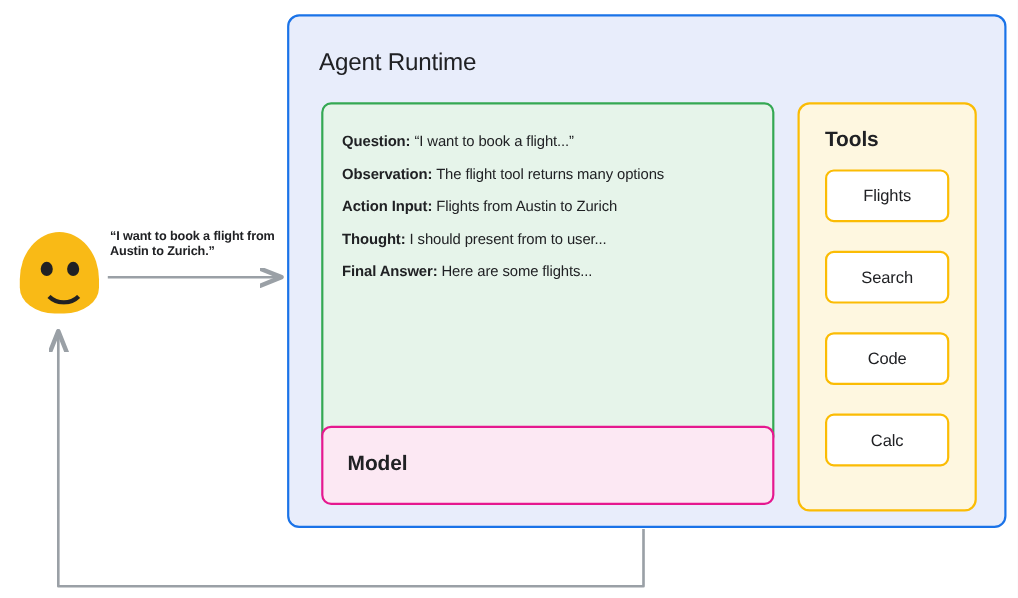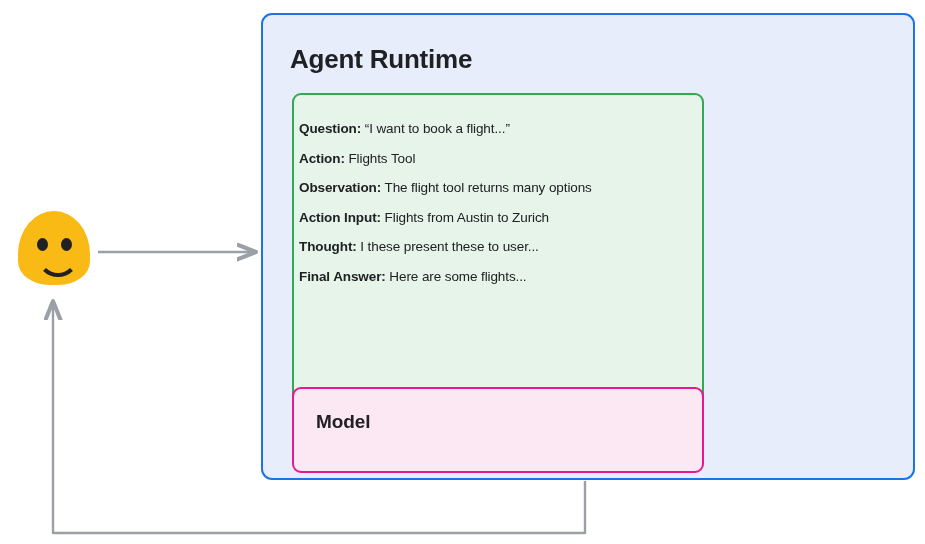--- a/index.html
+++ b/index.html
@@ -103,57 +103,57 @@
     height: 467px;
     box-sizing: border-box;
     background: #e8edfb;
     border: 2.5px solid #1a73e8;
     border-radius: 11px;
   }
   #agent-runtime-title {
     position: absolute;
     left: 27px;
     top: 29px;
-    font-size: 26px;
-    font-weight: bold;
+    font-size: 22px;
+    font-weight: normal;
     color: #202124;
     letter-spacing: -0.2px;
   }
 
   
   #reasoning-trace {
     position: absolute;
     left: 29px;
     top: 78px;
     width: 412px;
     height: 313px;
     box-sizing: border-box;
     background: #e6f4ea;
     border: 2.5px solid #34a853;
     border-radius: 9px;
-    padding: 19px 14px 0 5px;
+    padding: 19px 14px 0 17px;
   }
   .trace-line {
     font-size: 13.5px;
     color: #202124;
     line-height: 29.5px;
     white-space: nowrap;
     letter-spacing: -0.1px;
   }
   .trace-line .lbl {
     font-weight: bold;
   }
 
   
   #model-box {
     position: absolute;
     left: 29px;
     top: 372px;
     width: 412px;
-    height: 86px;
+    height: 72px;
     box-sizing: border-box;
     background: #fce8f3;
     border: 2.5px solid #e5188f;
     border-radius: 9px;
   }
   #model-title {
     position: absolute;
     left: 22px;
     top: 22px;
     font-size: 19px;
@@ -223,45 +223,60 @@
     <path d="M585,481 L585,533 L53,533 L53,303" fill="none" stroke="#9aa0a6" stroke-width="2.4" stroke-linejoin="round" marker-end="url(#arrowhead)"></path>
   </svg>
 
   <div id="user-avatar">
     <div class="blob"></div>
     <div class="eye left"></div>
     <div class="eye right"></div>
     <div class="smile"></div>
   </div>
 
+  <div id="request-label">“I want to book a flight from Austin to Zurich.”</div>
 
   <div id="agent-runtime">
 
     <div id="agent-runtime-title">Agent Runtime</div>
 
     <div id="reasoning-trace">
       <div class="trace-line">
         <span class="lbl">Question:</span><span> “I want to book a flight...”</span>
       </div>
       <div class="trace-line">
-        <span class="lbl">Action:</span><span> Flights Tool</span>
-      </div>
-      <div class="trace-line">
         <span class="lbl">Observation:</span><span> The flight tool returns many options</span>
       </div>
       <div class="trace-line">
         <span class="lbl">Action Input:</span><span> Flights from Austin to Zurich</span>
       </div>
       <div class="trace-line">
-        <span class="lbl">Thought:</span><span> I these present these to user...</span>
+        <span class="lbl">Thought:</span><span> I should present from to user...</span>
       </div>
       <div class="trace-line">
         <span class="lbl">Final Answer:</span><span> Here are some flights...</span>
       </div>
     </div>
 
     <div id="model-box">
       <div id="model-title">Model</div>
     </div>
 
+    <div id="tools-panel">
+      <div id="tools-title">Tools</div>
+      <div id="tools-list">
+        <div class="tool-chip">
+          <span>Flights</span>
+        </div>
+        <div class="tool-chip">
+          <span>Search</span>
+        </div>
+        <div class="tool-chip">
+          <span>Code</span>
+        </div>
+        <div class="tool-chip">
+          <span>Calc</span>
+        </div>
+      </div>
+    </div>
 
   </div>
 </div>
 
 </body></html>

